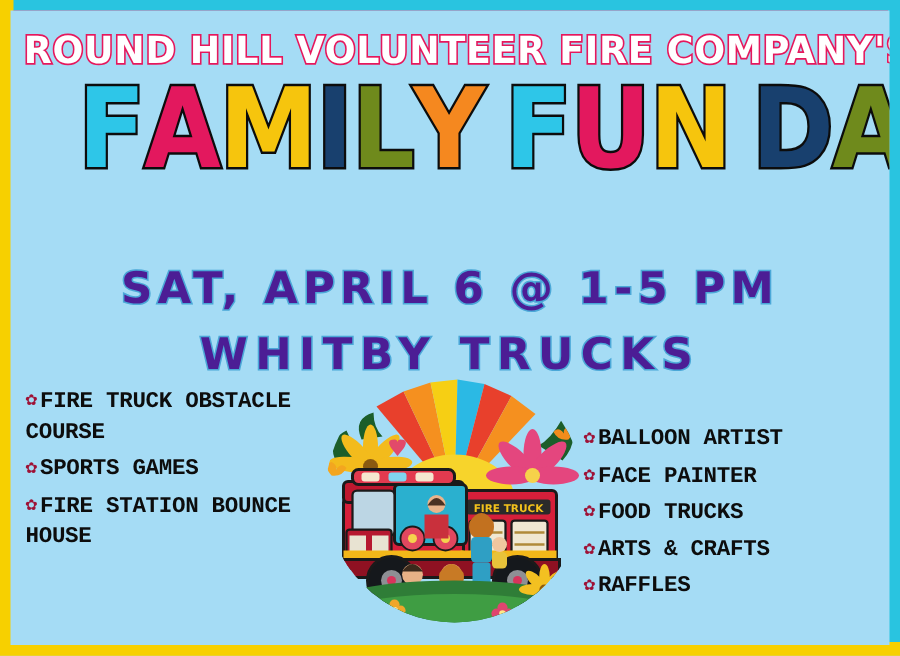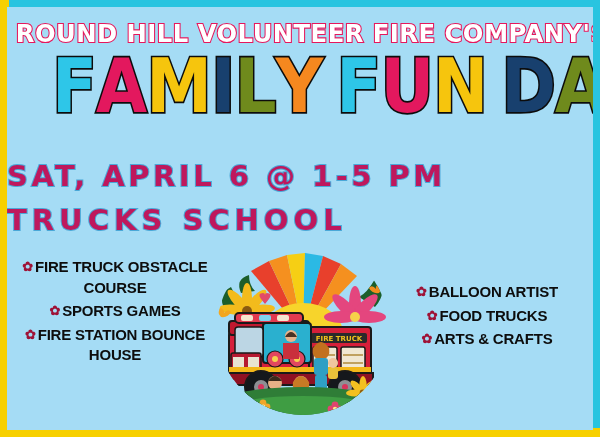--- a/index.html
+++ b/index.html
@@ -71,42 +71,43 @@
     display: inline-block;
     -webkit-text-stroke: 3px #0c0c0c;
     paint-order: stroke fill;
     transform: scaleY(1.12);
   }
   .title .sp { -webkit-text-stroke: 0; width: 14px; }
 
   .subline {
     position: absolute;
     left: 0; right: 0;
-    text-align: left;
+    text-align: center;
     font-family: "DejaVu Sans", sans-serif;
     font-weight: 900;
-    color: #be185d;
+    color: #4c1d95;
     -webkit-text-stroke: 2px #4ba8d8;
     paint-order: stroke fill;
     white-space: nowrap;
+    margin-top: 16px;
   }
   #date-line { top: 152px; font-size: 29px; letter-spacing: 3.5px; }
   #venue-line { top: 196px; font-size: 29px; letter-spacing: 5px; }
 
   
   .col {
     position: absolute;
     top: 250px;
     width: 196px;
-    font-family: Liberation Sans, sans-serif;
+    font-family: Liberation Mono, monospace;
     font-weight: 900;
     font-size: 15px;
     line-height: 20.5px;
     color: #0d0d0d;
-    text-align: center;
+    text-align: left;
     letter-spacing: -0.2px;
   }
   #col-left  { left: 10px; }
   #col-right { right: 8px; margin-top: 25px; }
   .col .item { margin-bottom: 3px; }
   .bullet {
     color: #9e1236;
     font-size: 13px;
     margin-right: 2px;
     vertical-align: 1px;
@@ -129,31 +130,33 @@
   <div class="frame-black"></div>
 
   <div class="stage">
 
     <div class="org-line">ROUND HILL VOLUNTEER FIRE COMPANY'S</div>
 
     <div class="title" id="title-line"><span style="color: rgb(46, 198, 232);">F</span><span style="color: rgb(227, 24, 94);">A</span><span style="color: rgb(246, 197, 13);">M</span><span style="color: rgb(24, 64, 110);">I</span><span style="color: rgb(111, 138, 28);">L</span><span style="color: rgb(245, 136, 31);">Y</span><span class="sp">&nbsp;</span><span style="color: rgb(46, 198, 232);">F</span><span style="color: rgb(227, 24, 94);">U</span><span style="color: rgb(246, 197, 13);">N</span><span class="sp">&nbsp;</span><span style="color: rgb(24, 64, 110);">D</span><span style="color: rgb(111, 138, 28);">A</span><span style="color: rgb(245, 136, 31);">Y</span></div>
 
     <div class="subline" id="date-line">SAT, APRIL 6 @ 1-5 PM</div>
 
-    <div class="subline" id="venue-line">TRUCKS SCHOOL</div>
+    <div class="subline" id="venue-line">WHITBY TRUCKS</div>
 
     <div class="col" id="col-left">
         <div class="item"><span class="bullet">✿</span><span>FIRE TRUCK OBSTACLE COURSE</span></div>
         <div class="item"><span class="bullet">✿</span><span>SPORTS GAMES</span></div>
         <div class="item"><span class="bullet">✿</span><span>FIRE STATION BOUNCE HOUSE</span></div>
       </div>
     <div class="col" id="col-right">
         <div class="item"><span class="bullet">✿</span><span>BALLOON ARTIST</span></div>
+        <div class="item"><span class="bullet">✿</span><span>FACE PAINTER</span></div>
         <div class="item"><span class="bullet">✿</span><span>FOOD TRUCKS</span></div>
         <div class="item"><span class="bullet">✿</span><span>ARTS &amp; CRAFTS</span></div>
+        <div class="item"><span class="bullet">✿</span><span>RAFFLES</span></div>
       </div>
 
     <div class="art">
       <svg viewBox="0 0 200 175" xmlns="http://www.w3.org/2000/svg">
         <defs>
           <clipPath id="cc">
               <circle cx="100" cy="88" r="86"></circle>
             </clipPath>
         </defs>
         <g clip-path="url(#cc)">

